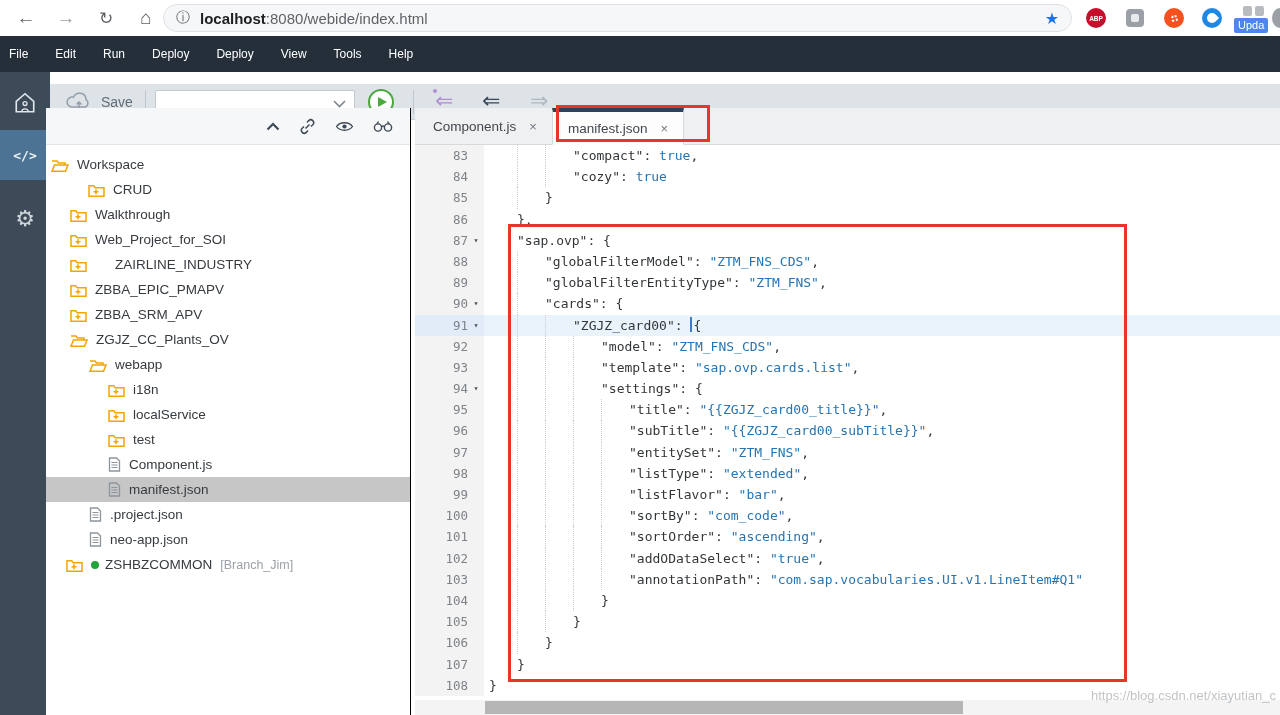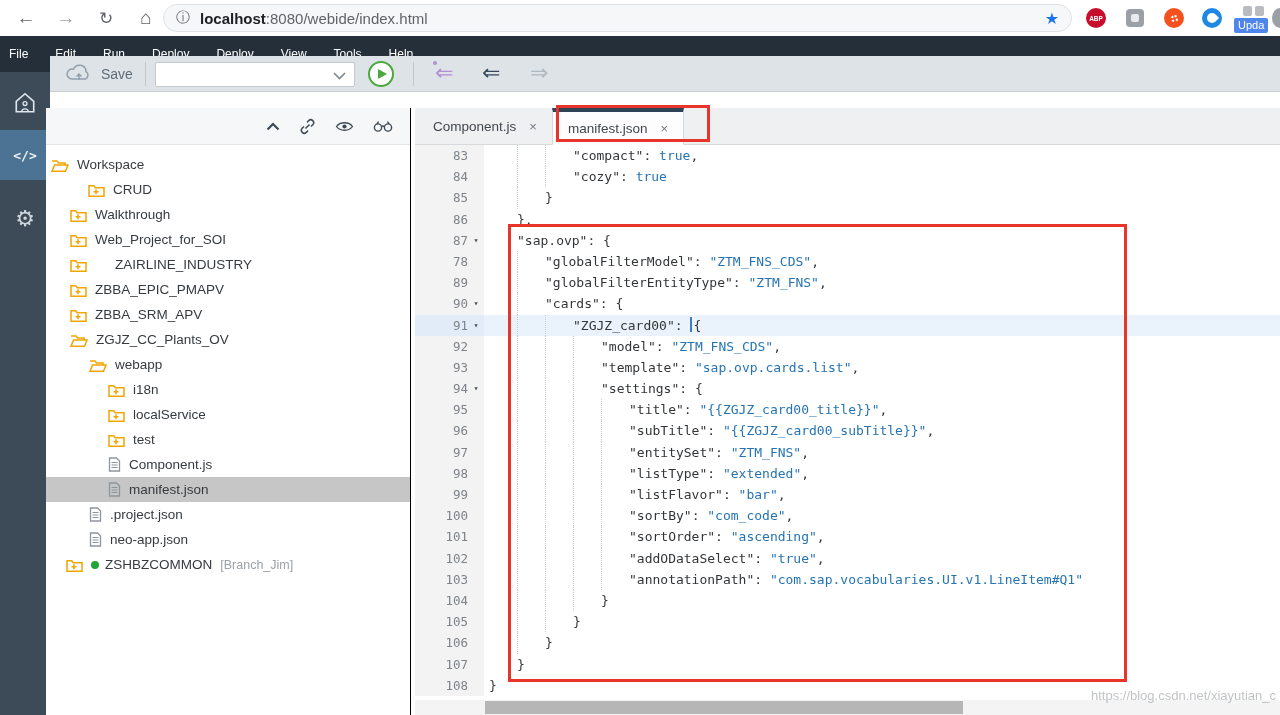--- a/index.html
+++ b/index.html
@@ -28,21 +28,21 @@
   #ext-upda .sq.a { left:9px; } #ext-upda .sq.b { left:21px; }
   #upda-badge { position:absolute; left:0; top:14px; background:#4e86ec; color:#fff; font-size:11px; padding:1px 4px 2px; border-radius:2px; }
   #ext-partial { position:absolute; left:1272px; top:8px; width:16px; height:20px; background:#9aa0a6; border-radius:50% 0 0 50%; }
 
   
   #menubar { position:absolute; left:0; top:36px; width:1280px; height:36px; background:#242f3a; display:flex; align-items:center;
              gap:27px; padding-left:9px; }
   .menu-item { color:#ffffff; font-size:12px; cursor:default; }
 
   
-  #ide-toolbar { position:absolute; left:50px; top:56px; width:1230px; height:36px; background:#dee3e7; border-bottom:1px solid #c9cfd4; }
+  #ide-toolbar { position:absolute; left:50px; top:84px; width:1230px; height:36px; background:#dee3e7; border-bottom:1px solid #c9cfd4; }
   #save-btn { position:absolute; left:14px; top:5px; height:26px; display:flex; align-items:center; gap:7px; color:#5f6d79; font-size:14px; }
   .tb-sep { position:absolute; top:6px; width:1px; height:24px; background:#bfc6cc; }
   #run-combo { position:absolute; left:105px; top:6px; width:200px; height:25px; background:#fff; border:1px solid #c3c9ce; border-radius:2px; }
   #run-combo svg { position:absolute; right:8px; top:9px; }
   #run-btn { position:absolute; left:318px; top:5px; width:26px; height:26px; border:2px solid #4aa83e; border-radius:50%; background:#fff;
              display:flex; align-items:center; justify-content:center; }
   #run-btn i { width:0; height:0; border-left:9px solid #4aa83e; border-top:5.5px solid transparent; border-bottom:5.5px solid transparent; margin-left:2px; border-radius:1px; }
   .nav-arrow { position:absolute; top:3px; font-size:22px; line-height:28px; }
   #arrow-lastedit { left:385px; color:#b18fd0; }
   #arrow-lastedit .dot { position:absolute; left:-2px; top:2px; width:4px; height:4px; background:#b18fd0; border-radius:50%; }
@@ -412,21 +412,21 @@
       </div>
       <div class="code-line">
         <div class="gutter-cell">
           <span class="ln">87</span>
           <span class="fold">▾</span>
         </div>
         <div class="code-cell"><span class="sp"></span><span class="tk-k">"sap.ovp"</span><span class="tk-p">: {</span></div>
       </div>
       <div class="code-line">
         <div class="gutter-cell">
-          <span class="ln">78</span>
+          <span class="ln">88</span>
           <span class="fold"></span>
         </div>
         <div class="code-cell"><span class="sp"></span><span class="sp g"></span><span class="tk-k">"globalFilterModel"</span><span class="tk-p">: </span><span class="tk-s">"ZTM_FNS_CDS"</span><span class="tk-p">,</span></div>
       </div>
       <div class="code-line">
         <div class="gutter-cell">
           <span class="ln">89</span>
           <span class="fold"></span>
         </div>
         <div class="code-cell"><span class="sp"></span><span class="sp g"></span><span class="tk-k">"globalFilterEntityType"</span><span class="tk-p">: </span><span class="tk-s">"ZTM_FNS"</span><span class="tk-p">,</span></div>

